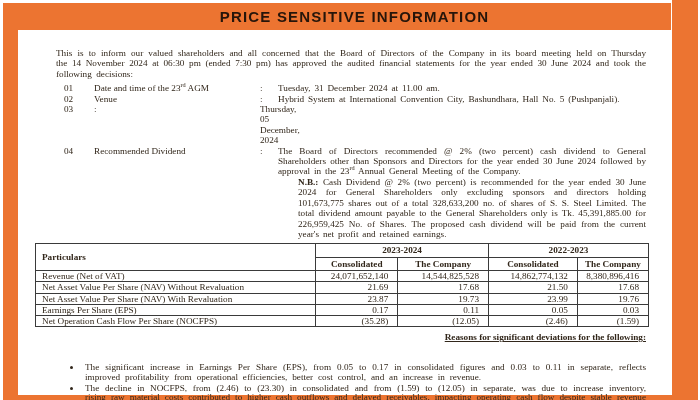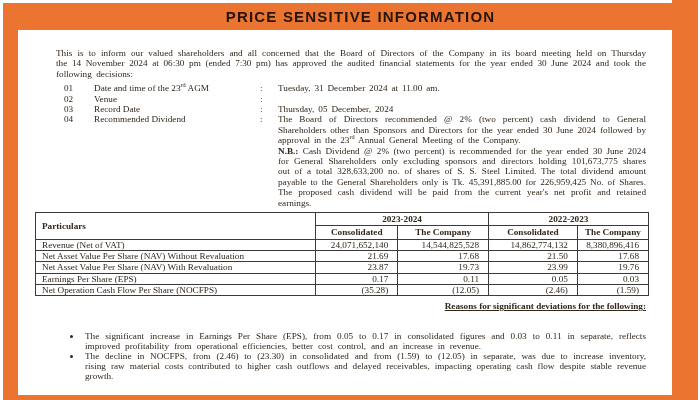--- a/index.html
+++ b/index.html
@@ -12,40 +12,40 @@
   html,body{width:700px;height:400px;overflow:hidden;background:#ffffff;}
   body{position:relative;font-family:"Liberation Serif",serif;color:var(--body_text);}
 
   
   .bar{position:absolute;background:var(--accent);}
   .bar-left{left:3px;top:3px;width:15px;height:397px;}
   .bar-right{left:672px;top:0;width:26px;height:400px;}
   .bar-bottom{left:3px;top:395px;width:695px;height:5px;}
 
   .title-band{
-    position:absolute;left:14px;top:3px;width:663px;height:27px;
+    position:absolute;left:8px;top:3px;width:663px;height:27px;
     background:var(--accent);display:flex;align-items:center;justify-content:center;
   }
   .title-band span{
     font-family:"Liberation Sans",sans-serif;font-weight:bold;font-size:15px;
     letter-spacing:1.2px;color:var(--title_text);padding-left:30px;
   }
 
   .content{
     position:absolute;left:18px;top:44px;width:654px;height:365px;
     overflow:hidden;font-size:9.2px;line-height:10.4px;
   }
 
   .intro{margin:4px 26px 0 38px;text-align:justify;word-spacing:2.2px;}
 
   .decisions{margin:4px 26px 0 46px;}
   .decision{display:grid;grid-template-columns:30px 166px 18px 1fr;align-items:start;}
   .decision .no{}
   .decision .val{text-align:justify;word-spacing:1.6px;}
-  .nb{text-align:justify;word-spacing:1.6px;}
+  .nb{text-align:justify;word-spacing:1.6px;margin-left:20px;}
   .nb b{font-weight:bold;}
 
   sup{font-size:6.3px;line-height:0;vertical-align:super;}
 
   .h05{margin:7px 0 0 46px;display:grid;grid-template-columns:30px 1fr;font-weight:bold;}
 
   .table-wrap{margin:4px 23px 0 17px;}
   table{width:100%;border-collapse:collapse;table-layout:fixed;border-radius:16px;}
   th,td{border:1px solid var(--line);font-size:9.2px;line-height:10.3px;padding:0 5px;
         overflow:hidden;white-space:nowrap;}
@@ -80,25 +80,25 @@
       <span class="no">01</span>
       <span class="lbl"><span>Date and time of the 23</span><sup>rd</sup><span> AGM</span></span>
       <span class="col">:</span>
       <span class="val">Tuesday, 31 December 2024 at 11.00 am.</span>
     </div>
 
     <div class="decision">
       <span class="no">02</span>
       <span class="lbl">Venue</span>
       <span class="col">:</span>
+      <span class="val">Hybrid System at International Convention City, Bashundhara, Hall No. 5 (Pushpanjali).</span>
     </div>
 
     <div class="decision">
       <span class="no">03</span>
-      <span class="lbl">Record Date</span>
       <span class="col">:</span>
       <span class="val">Thursday, 05 December, 2024</span>
     </div>
 
     <div class="decision">
       <span class="no">04</span>
       <span class="lbl">Recommended Dividend</span>
       <span class="col">:</span>
       <span class="val-block">
         <span class="val" style="display:block;"><span>The Board of Directors recommended @ 2% (two percent) cash dividend to General Shareholders other than Sponsors and Directors for the year ended 30 June 2024 followed by approval in the 23</span><sup>rd</sup><span> Annual General Meeting of the Company.</span></span>

